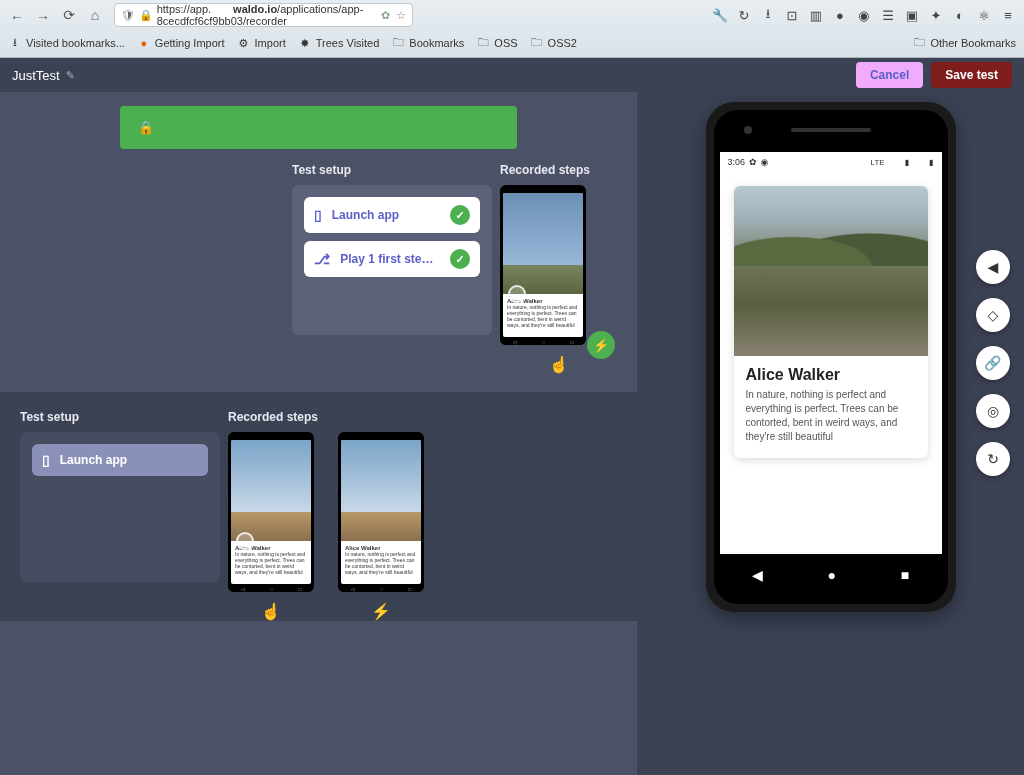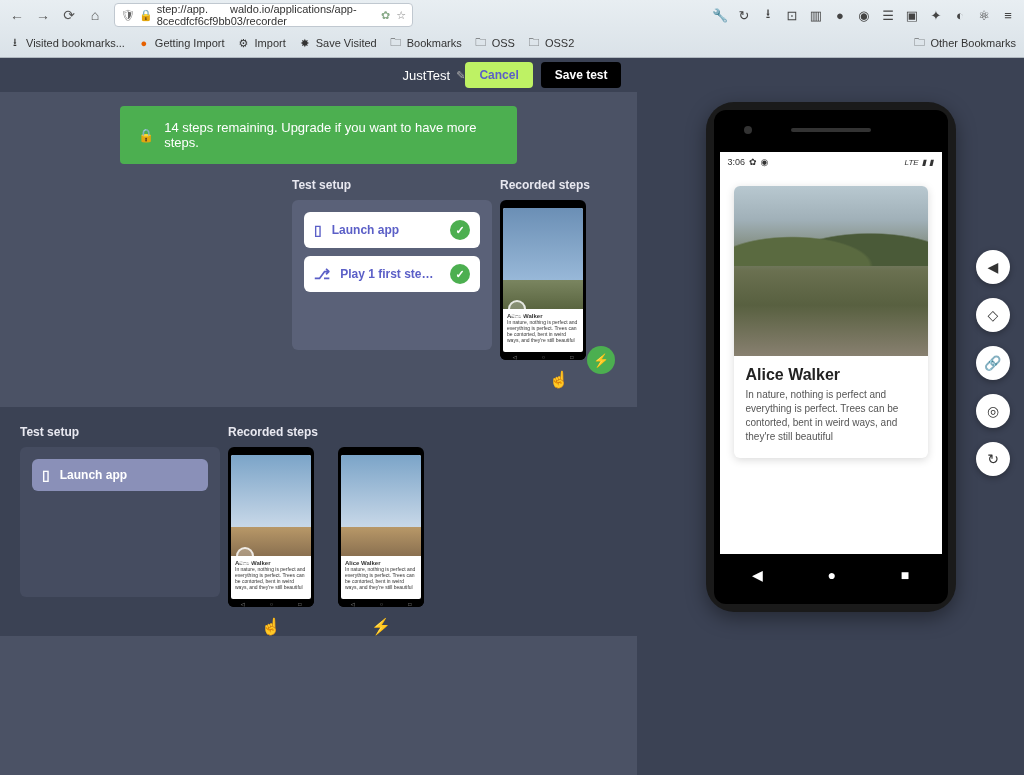--- a/index.html
+++ b/index.html
@@ -14,27 +14,27 @@
 .url-bar .lock { margin-right: 4px; color: #333; }
 .url-bar .url-text { flex: 1; }
 .url-bar .star { color: #888; }
 .toolbar-icon { width: 20px; height: 20px; display: flex; align-items: center; justify-content: center; color: #444; font-size: 13px; }
 .bookmarks-bar { height: 26px; display: flex; align-items: center; padding: 0 8px; gap: 12px; font-size: 11px; color: #333; }
 .bookmark-item { display: flex; align-items: center; gap: 4px; cursor: pointer; }
 .bookmark-icon { width: 14px; height: 14px; display: flex; align-items: center; justify-content: center; font-size: 11px; }
 .bookmarks-right { margin-left: auto; }
 
 
-.app-header { height: 34px; background: #3b4254; display: flex; align-items: center; padding: 0 12px; justify-content: center; }
+.app-header { height: 34px; background: #3b4254; display: flex; align-items: center; padding: 0 12px; justify-content: space-between; }
 .test-name { color: #fff; font-size: 13px; display: flex; align-items: center; gap: 6px; }
 .edit-icon { color: #aaa; font-size: 11px; }
 .header-actions { display: flex; gap: 8px; }
 .btn { padding: 6px 14px; border-radius: 4px; font-size: 12px; font-weight: 600; border: none; cursor: pointer; }
-.btn-cancel { background: #bef264; color: #5b5fc7; }
-.btn-save { background: #000000; color: #fff; }
+.btn-cancel { background: #f0abfc; color: #5b5fc7; }
+.btn-save { background: #7f1d1d; color: #fff; }
 
 
 .main-area { display: flex; height: calc(775px - 58px - 34px); }
 .left-panel { width: 637px; background: #4b5265; display: flex; flex-direction: column; overflow: hidden; }
 .right-panel { flex: 1; background: #3b4254; display: flex; align-items: flex-start; justify-content: center; padding-top: 10px; position: relative; }
 
 
 .upgrade-banner { background: #4caf50; color: #fff; padding: 14px 18px; margin: 14px 120px 14px 120px; border-radius: 4px; font-size: 13px; display: flex; align-items: center; gap: 10px; }
 .lock-icon-banner { font-size: 13px; }
 
@@ -66,58 +66,58 @@
 .tap-ring { position: absolute; width: 18px; height: 18px; border: 2px solid rgba(255,255,255,0.8); border-radius: 50%; top: 100px; left: 8px; background: rgba(255,255,255,0.25); }
 .action-icon { text-align: center; margin-top: 10px; color: #fff; font-size: 16px; }
 .flash-badge { width: 28px; height: 28px; background: #4caf50; border-radius: 50%; display: flex; align-items: center; justify-content: center; color: #fff; position: absolute; right: 4px; top: 168px; z-index: 5; font-size: 13px; }
 
 
 .lower-section { background: #3b4254; padding-top: 18px; }
 .lower-section .section-row { padding: 0 20px; }
 
 
 .device-frame { width: 250px; height: 510px; background: #1a1a1a; border-radius: 28px; padding: 8px; position: relative; box-shadow: 0 6px 20px rgba(0,0,0,0.4); }
-.device-inner { width: 100%; height: 100%; background: #000; border-radius: 12px; overflow: hidden; position: relative; }
+.device-inner { width: 100%; height: 100%; background: #000; border-radius: 24px; overflow: hidden; position: relative; }
 .device-speaker { position: absolute; top: 18px; left: 50%; transform: translateX(-50%); width: 80px; height: 4px; background: #333; border-radius: 2px; }
 .device-camera { position: absolute; top: 16px; left: 30px; width: 8px; height: 8px; background: #333; border-radius: 50%; }
 .device-screen { position: absolute; top: 42px; left: 6px; right: 6px; bottom: 50px; background: #fff; overflow: hidden; }
 .status-bar { height: 20px; display: flex; justify-content: space-between; align-items: center; padding: 0 8px; font-size: 9px; color: #333; background: #fff; }
 .status-left { display: flex; gap: 4px; align-items: center; }
-.status-right { display: flex; gap: 3px; align-items: flex-end; font-size: 8px; font-style: italic; }
+.status-right { display: flex; gap: 20px; align-items: flex-end; font-size: 8px; }
 .card-content { padding: 14px; }
 .photo-card { background: #fff; border-radius: 6px; box-shadow: 0 2px 8px rgba(0,0,0,0.15); overflow: hidden; }
 .photo-area { height: 170px; background: linear-gradient(to bottom, #b8c8d0 0%, #a0b0b8 20%, #6a7050 50%, #586040 70%, #888070 100%); position: relative; }
 .photo-hills { position: absolute; top: 30px; left: 0; right: 0; height: 50px; background: radial-gradient(ellipse at 30% 100%, #5a6a40 40%, transparent 42%), radial-gradient(ellipse at 70% 100%, #4a5a38 45%, transparent 47%); }
 .photo-text { padding: 10px 12px 14px; }
 .photo-title { font-size: 16px; font-weight: 700; color: #222; margin-bottom: 4px; }
 .photo-desc { font-size: 10px; color: #555; line-height: 1.4; }
 .device-nav { position: absolute; bottom: 14px; left: 6px; right: 6px; height: 30px; background: #000; display: flex; justify-content: space-around; align-items: center; }
 .nav-shape { color: #fff; font-size: 14px; }
 
 
 .fab-column { position: absolute; right: 14px; top: 158px; display: flex; flex-direction: column; gap: 14px; }
 .fab { width: 34px; height: 34px; background: #fff; border-radius: 50%; display: flex; align-items: center; justify-content: center; color: #333; font-size: 14px; box-shadow: 0 2px 6px rgba(0,0,0,0.3); cursor: pointer; }
 
 .steps-wrapper { position: relative; }
-.bold-host { font-weight: 400; padding-left: 22px; }
+.bold-host { font-weight: 700; padding-left: 22px; }
 </style>
 </head>
 <body>
 
 <div class="browser-chrome">
   <div class="browser-top">
     <div class="nav-btn">←</div>
     <div class="nav-btn">→</div>
     <div class="nav-btn">⟳</div>
     <div class="nav-btn">⌂</div>
     <div class="url-bar">
       <span class="shield">🛡</span>
       <span class="lock">🔒</span>
       <span class="url-text">
-        <span>step://app.</span><span class="bold-host">waldo.io</span><span>/applications/app-8cecdfcf6cf9bb03/recorder</span>
+        <span>https://app.</span><span class="bold-host">waldo.io</span><span>/applications/app-8cecdfcf6cf9bb03/recorder</span>
       </span>
       <span style="margin-right:6px;color:#8a8;">✿</span>
       <span class="star">☆</span>
     </div>
     <div style="flex:1"></div>
     <div class="toolbar-icon">🔧</div>
     <div class="toolbar-icon">↻</div>
     <div class="toolbar-icon">⭳</div>
     <div class="toolbar-icon">⊡</div>
     <div class="toolbar-icon">▥</div>
@@ -138,21 +138,21 @@
     <div class="bookmark-item">
         <span class="bookmark-icon" style="color:#e66000">●</span>
         <span>Getting Import</span>
       </div>
     <div class="bookmark-item">
         <span class="bookmark-icon">⚙</span>
         <span>Import</span>
       </div>
     <div class="bookmark-item">
         <span class="bookmark-icon">✸</span>
-        <span>Save Visited</span>
+        <span>Trees Visited</span>
       </div>
     <div class="bookmark-item">
         <span class="bookmark-icon">🗀</span>
         <span>Bookmarks</span>
       </div>
     <div class="bookmark-item">
         <span class="bookmark-icon">🗀</span>
         <span>OSS</span>
       </div>
     <div class="bookmark-item">
@@ -174,21 +174,20 @@
   <div class="header-actions">
     <button class="btn btn-cancel">Cancel</button>
     <button class="btn btn-save">Save test</button>
   </div>
 </div>
 
 <div class="main-area">
   <div class="left-panel">
     <div class="upgrade-banner">
       <span class="lock-icon-banner">🔒</span>
-      <span>14 steps remaining. Upgrade if you want to have more steps.</span>
     </div>
 
     <div class="test-section" style="padding-left:292px;padding-right:18px;">
       <div class="section-row">
         <div class="col-setup">
           <div class="section-label">Test setup</div>
           <div class="setup-box">
             <div class="setup-card">
               <span class="setup-card-icon">▯</span>
               <span class="setup-card-text">Launch app</span>

